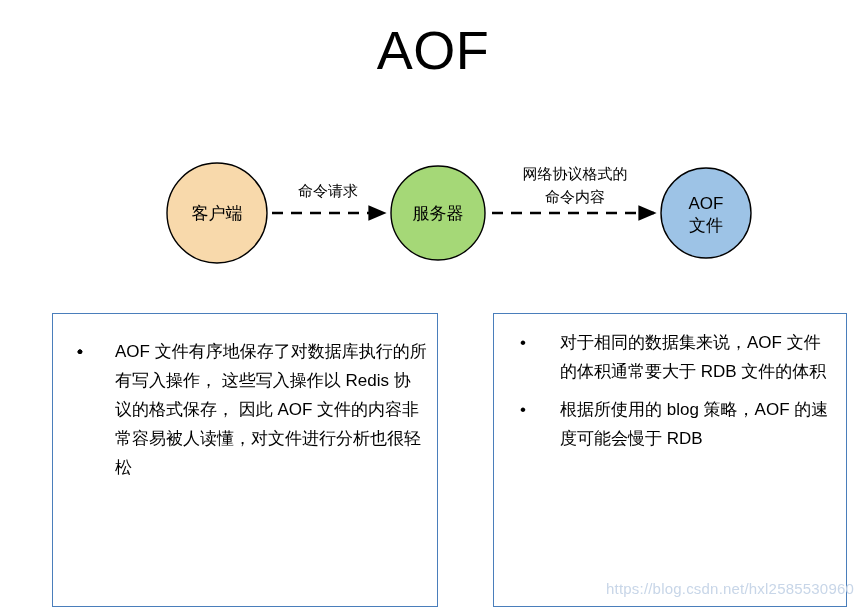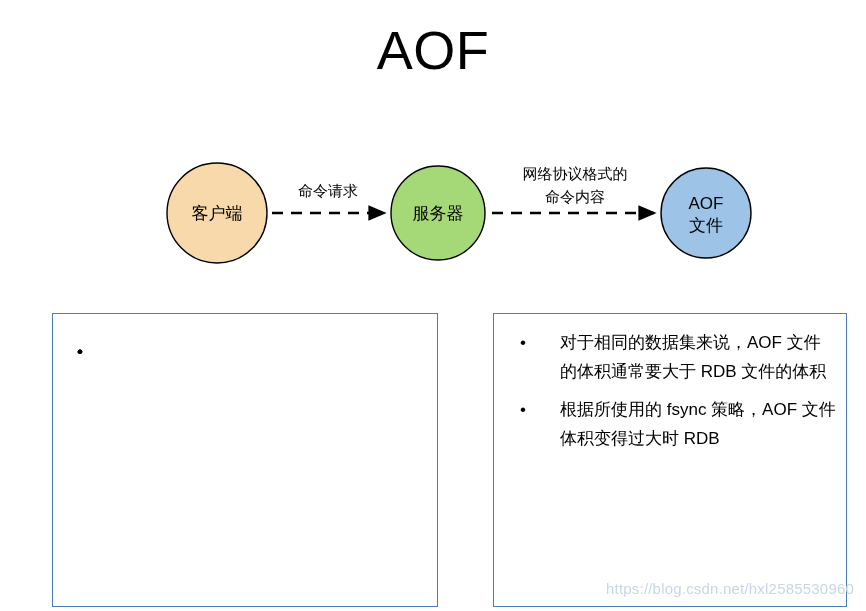--- a/index.html
+++ b/index.html
@@ -160,30 +160,31 @@
 <div class="bullet-box box-left">
   <ul class="bullets">
     <li>
       <span class="dot">•</span>
     </li>
     <li>
       <span class="dot">•</span>
     </li>
     <li>
       <span class="dot">•</span>
+      <span>AOF 文件有序地保存了对数据库执行的所有写入操作， 这些写入操作以 Redis 协议的格式保存， 因此 AOF 文件的内容非常容易被人读懂，对文件进行分析也很轻松</span>
     </li>
   </ul>
 </div>
 
 <div class="bullet-box box-right">
   <ul class="bullets">
     <li>
       <span class="dot">•</span>
       <span>对于相同的数据集来说，AOF 文件的体积通常要大于 RDB 文件的体积</span>
     </li>
     <li>
       <span class="dot">•</span>
-      <span>根据所使用的 fsync 策略，AOF 文件体积变得过大时 RDB</span>
+      <span>根据所使用的 blog 策略，AOF 的速度可能会慢于 RDB</span>
     </li>
   </ul>
 </div>
 
 <div class="watermark">https://blog.csdn.net/hxl2585530960</div>
 
 </body></html>

